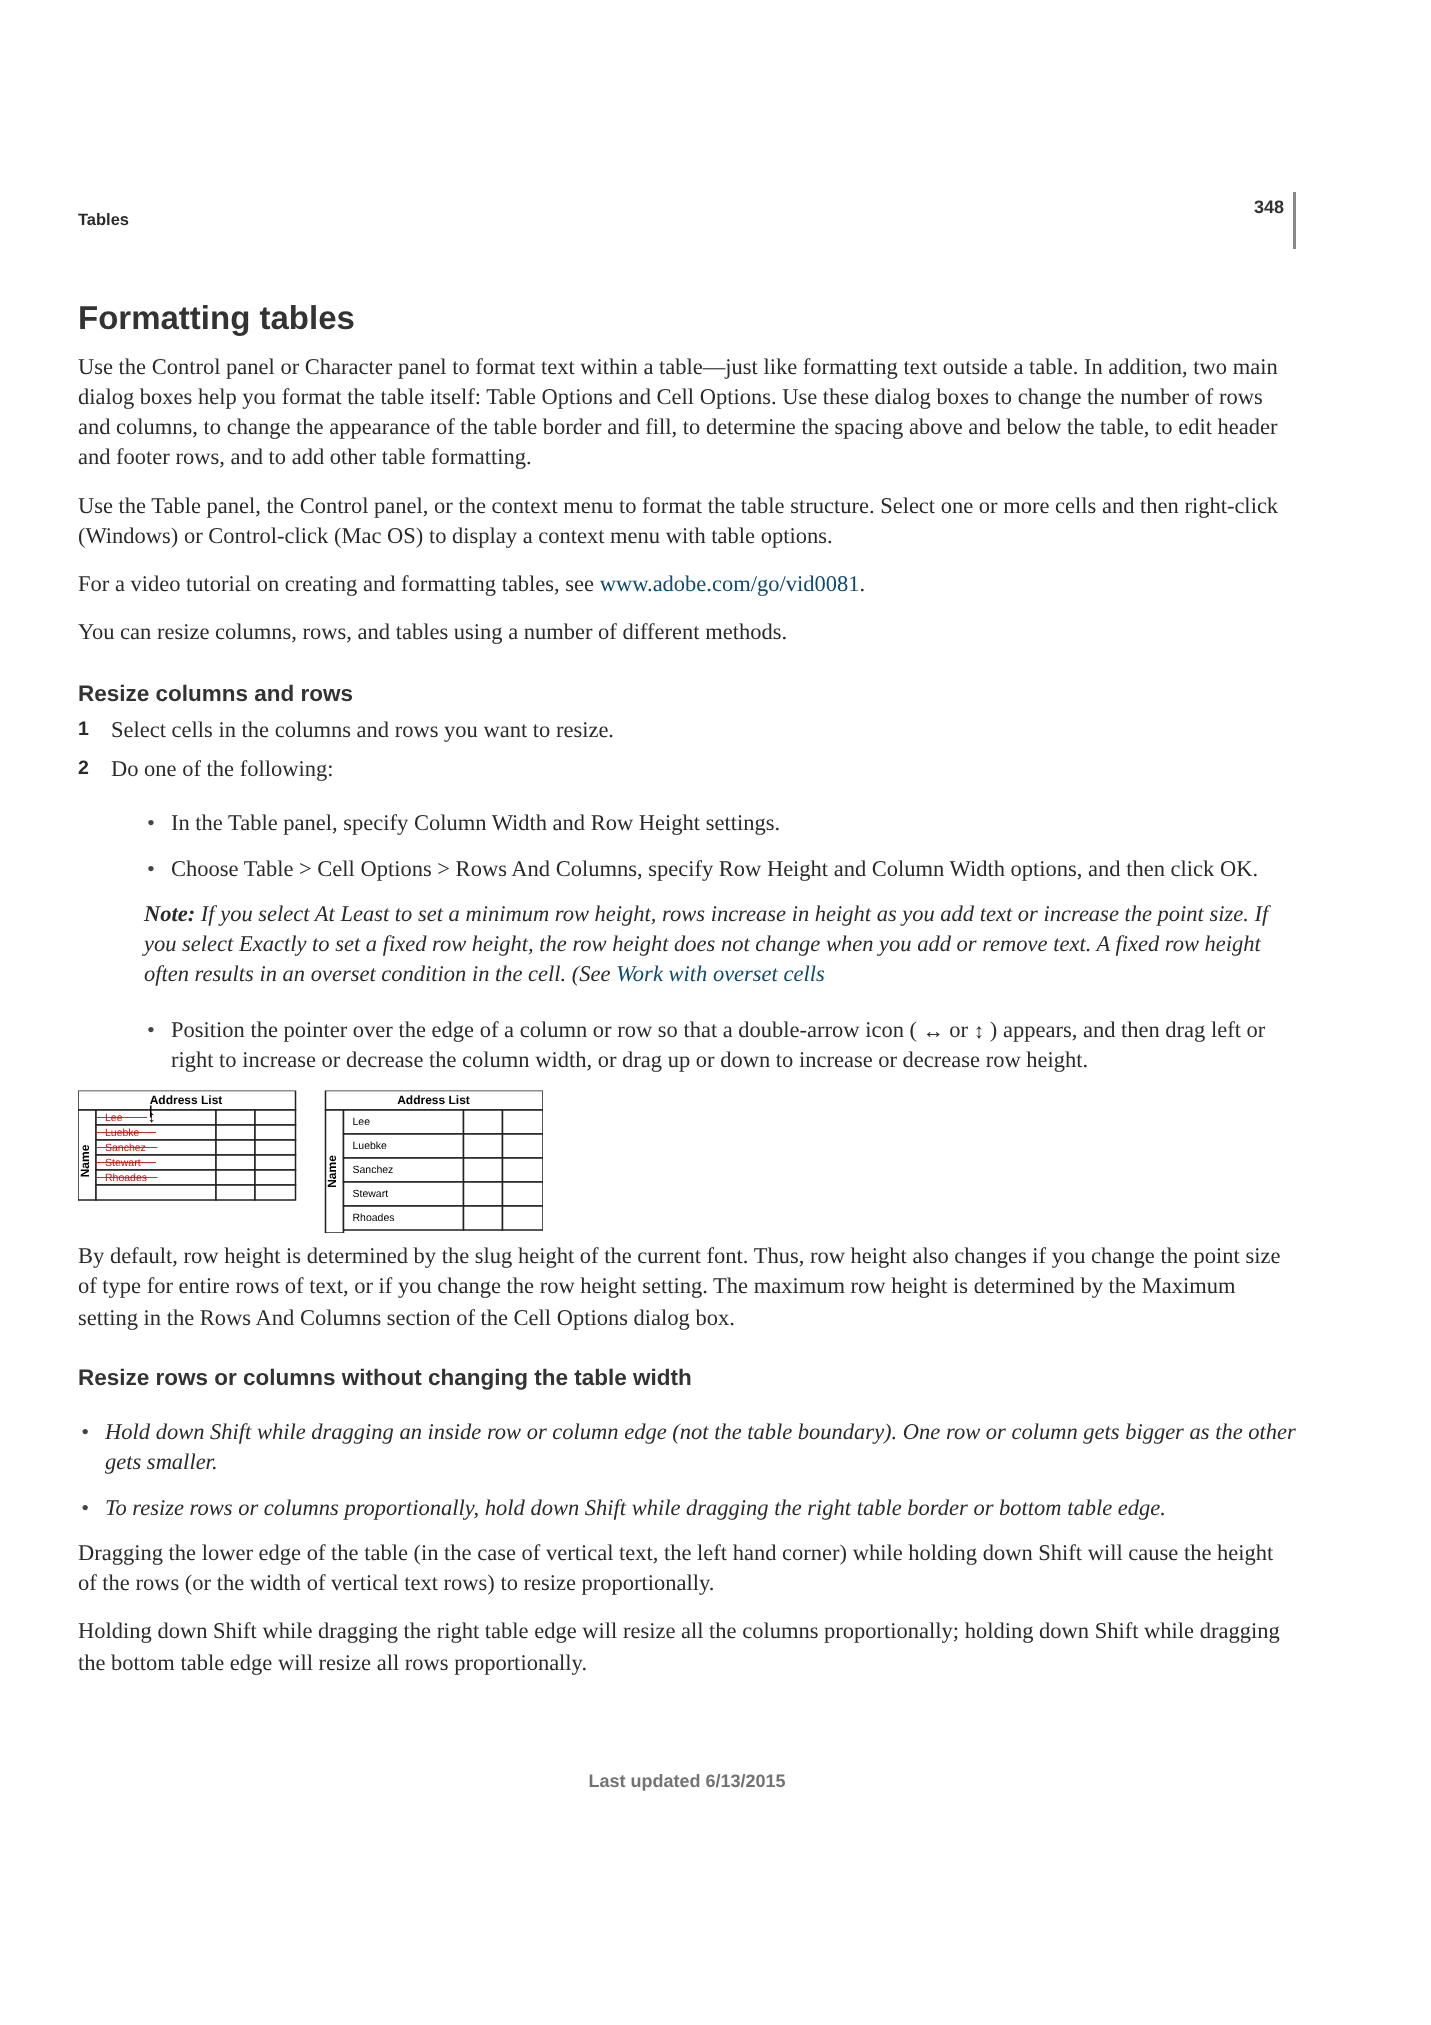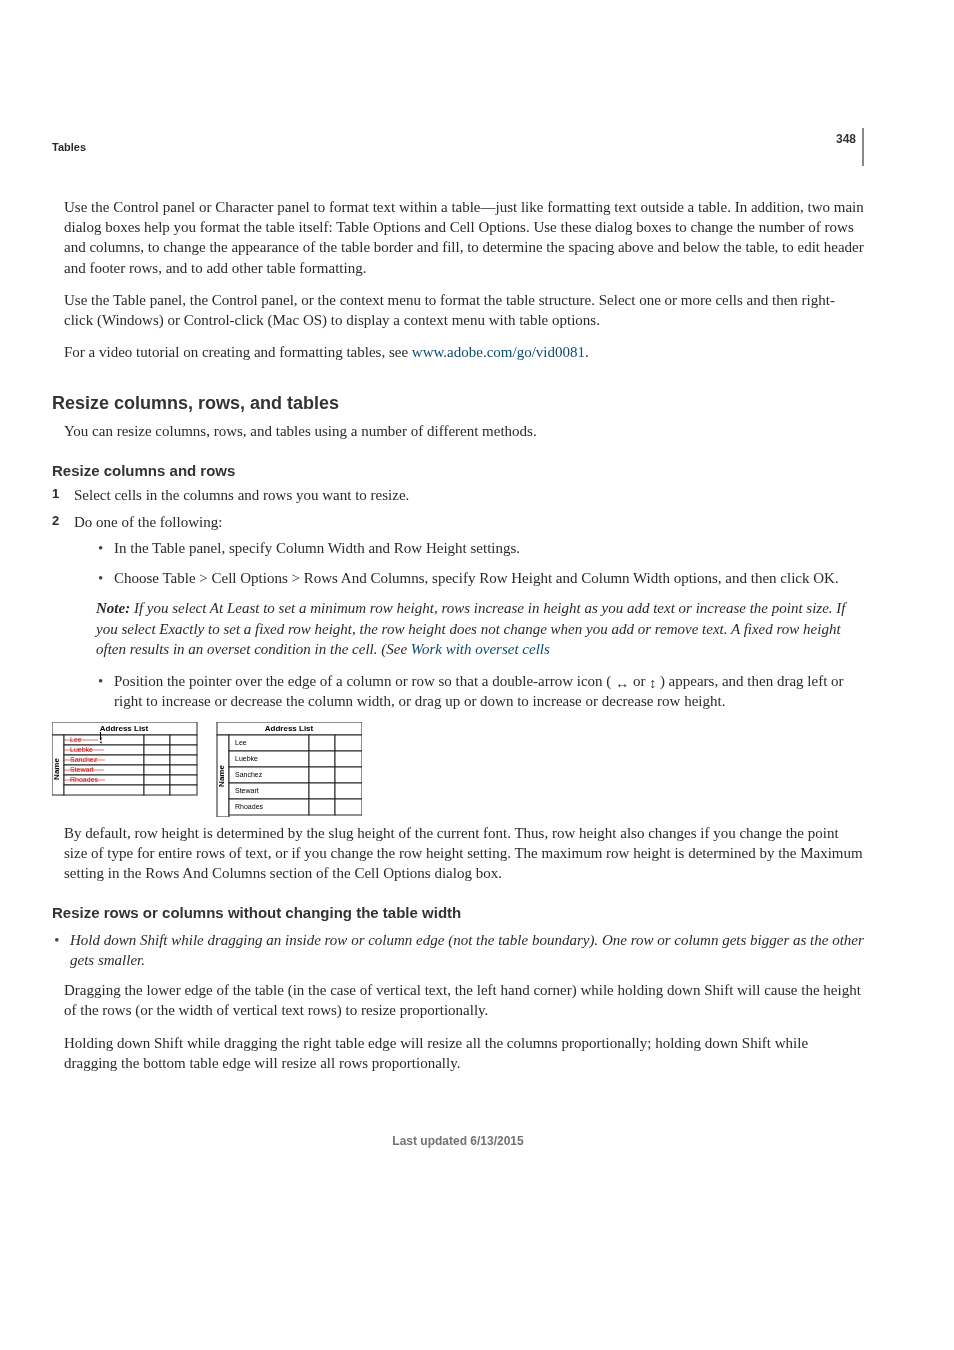--- a/index.html
+++ b/index.html
@@ -54,21 +54,21 @@
     margin: 28px 0 6px 0;
   }
   h3 {
     font-family: "Myriad Pro", Arial, sans-serif;
     font-weight: bold;
     font-size: 15px;
     color: #333;
     margin: 20px 0 4px 0;
   }
   p {
-    margin: 0 0 12px 12px;
+    margin: 0 0 12px 0;
     text-align: left;
     font-family: Liberation Serif, serif;
   }
   a.link {
     color: #0c4a6e;
     text-decoration: none;
   }
   ol.numbered {
     list-style: none;
     padding: 0;
@@ -83,21 +83,21 @@
     position: absolute;
     left: 0;
     top: 0;
     font-family: "Myriad Pro", Arial, sans-serif;
     font-weight: bold;
     font-size: 13px;
   }
   ul.bullets {
     list-style: none;
     padding: 0;
-    margin: 6px 0 6px 22px;
+    margin: 16px 0 6px 22px;
   }
   ul.bullets > li {
     position: relative;
     padding-left: 18px;
     margin: 0 0 10px 0;
   }
   ul.bullets > li::before {
     content: "•";
     position: absolute;
     left: 2px;
@@ -141,28 +141,28 @@
 </head>
 <body>
 
 <div class="page">
   <div class="page-num-wrap">
     <span class="page-num">348</span>
   </div>
 
   <div class="section-small">Tables</div>
 
+  <h1>Formatting tables</h1>
 
   <p>Use the Control panel or Character panel to format text within a table—just like formatting text outside a table. In addition, two main dialog boxes help you format the table itself: Table Options and Cell Options. Use these dialog boxes to change the number of rows and columns, to change the appearance of the table border and fill, to determine the spacing above and below the table, to edit header and footer rows, and to add other table formatting.</p>
   <p>Use the Table panel, the Control panel, or the context menu to format the table structure. Select one or more cells and then right-click (Windows) or Control-click (Mac OS) to display a context menu with table options.</p>
   <p>
     <span>For a video tutorial on creating and formatting tables, see </span><a class="link" href="#">www.adobe.com/go/vid0081</a><span>.</span>
   </p>
 
-  <h2>Resize columns, rows, and tables</h2>
   <p>You can resize columns, rows, and tables using a number of different methods.</p>
 
   <h3>Resize columns and rows</h3>
 
   <ol class="numbered">
     <li>
       <span class="num">1</span>
       <span>Select cells in the columns and rows you want to resize.</span>
     </li>
     <li>
@@ -266,19 +266,20 @@
       </g>
     </svg>
   </div>
 
   <p>By default, row height is determined by the slug height of the current font. Thus, row height also changes if you change the point size of type for entire rows of text, or if you change the row height setting. The maximum row height is determined by the Maximum setting in the Rows And Columns section of the Cell Options dialog box.</p>
 
   <h3>Resize rows or columns without changing the table width</h3>
 
   <ul class="bullets outer">
     <li>Hold down Shift while dragging an inside row or column edge (not the table boundary). One row or column gets bigger as the other gets smaller.</li>
+    <li>To resize rows or columns proportionally, hold down Shift while dragging the right table border or bottom table edge.</li>
   </ul>
 
   <p>Dragging the lower edge of the table (in the case of vertical text, the left hand corner) while holding down Shift will cause the height of the rows (or the width of vertical text rows) to resize proportionally.</p>
   <p>Holding down Shift while dragging the right table edge will resize all the columns proportionally; holding down Shift while dragging the bottom table edge will resize all rows proportionally.</p>
 
   <div class="footer">Last updated 6/13/2015</div>
 </div>
 
 </body></html>

